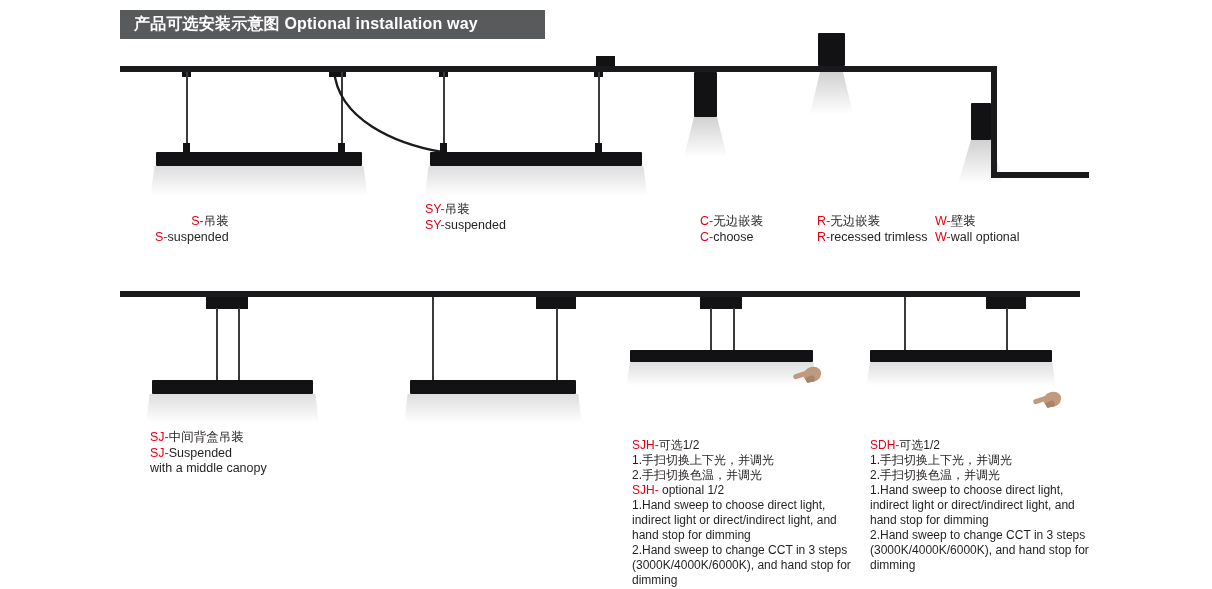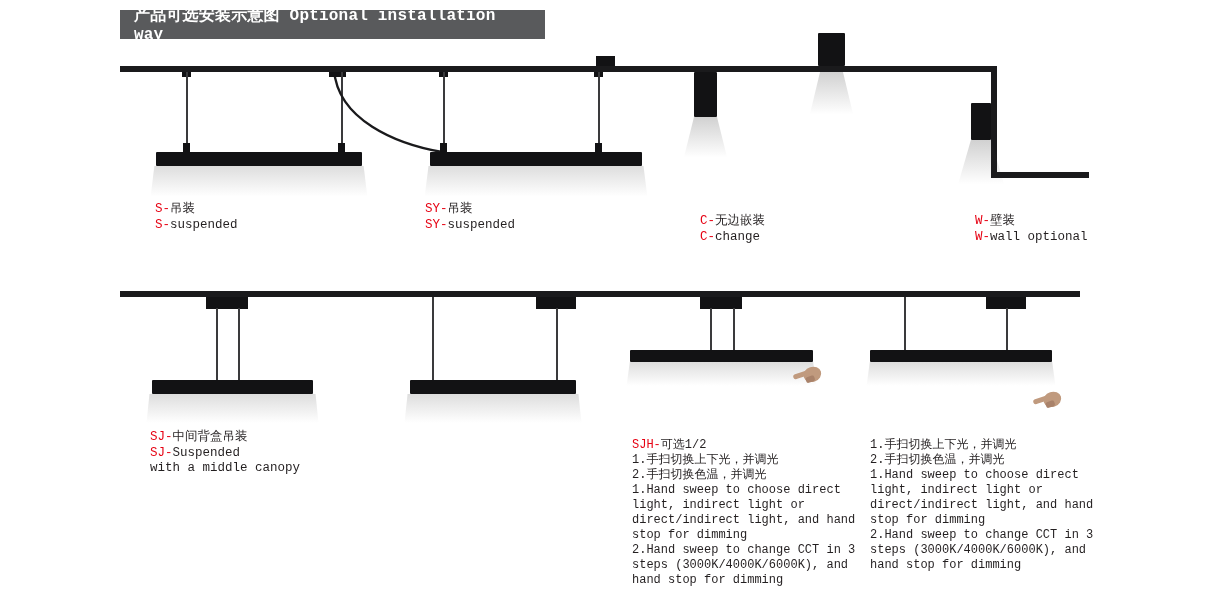--- a/index.html
+++ b/index.html
@@ -1,18 +1,18 @@
 <!DOCTYPE html>
 <html><head>
 <meta charset="utf-8">
 <style>
   * { margin:0; padding:0; box-sizing:border-box; }
   html,body { background:#ffffff; }
   body { font-family:"Liberation Sans","DejaVu Sans",sans-serif; color:#231f20; }
-  .canvas { position:relative; width:1212px; height:589px; background:#ffffff; overflow:hidden;font-family:Liberation Mono, monospace; }
+  .canvas { position:relative; width:1212px; height:589px; background:#ffffff; overflow:hidden; }
   .abs { position:absolute; }
   .ink { position:absolute; background:#1a1a1c; }
   .banner { position:absolute; left:120px; top:10px; width:425px; height:29px;
             background:#595a5c; color:#ffffff; font-weight:700; font-size:16px;
             display:flex; align-items:center; padding:0 14px; letter-spacing:.2px; }
   .wire { position:absolute; width:2px; background:#3a3a3c; }
   .bar  { position:absolute; background:#121214; border-radius:1px; }
   .canopy { position:absolute; background:#121214; }
   .mount { position:absolute; background:#121214; }
   .glow { position:absolute;
@@ -62,33 +62,37 @@
 
   <div class="bar" style="left:694px; top:72px; width:23px; height:45px;"></div>
   <div class="beam" style="left:683px; top:117px; width:45px; height:44px; clip-path:polygon(24.5% 0, 75.5% 0, 100% 100%, 0 100%);"></div>
 
   <div class="bar" style="left:818px; top:33px; width:27px; height:33px;"></div>
   <div class="beam" style="left:809px; top:72px; width:45px; height:46px; clip-path:polygon(24.5% 0, 75.5% 0, 100% 100%, 0 100%);"></div>
 
   <div class="bar" style="left:971px; top:103px; width:20px; height:37px;"></div>
   <div class="beam" style="left:957px; top:140px; width:48px; height:48px; clip-path:polygon(29% 0, 71% 0, 100% 100%, 0 100%);"></div>
 
-  <div class="lbl" style="left:155px; top:202px;">
+  <div class="lbl" style="left:155px; top:214px;text-align:right;">
     <div><span class="red">S-</span><span>吊装</span></div>
     <div><span class="red">S-</span><span>suspended</span></div>
   </div>
   <div class="lbl" style="left:425px; top:202px;">
     <div><span class="red">SY-</span><span>吊装</span></div>
     <div><span class="red">SY-</span><span>suspended</span></div>
   </div>
   <div class="lbl" style="left:700px; top:214px;">
     <div><span class="red">C-</span><span>无边嵌装</span></div>
-    <div><span class="red">C-</span><span>change</span></div>
+    <div><span class="red">C-</span><span>choose</span></div>
   </div>
-  <div class="lbl" style="left:975px; top:214px;">
+  <div class="lbl" style="left:817px; top:214px;">
+    <div><span class="red">R-</span><span>无边嵌装</span></div>
+    <div><span class="red">R-</span><span>recessed trimless</span></div>
+  </div>
+  <div class="lbl" style="left:935px; top:214px;">
     <div><span class="red">W-</span><span>壁装</span></div>
     <div><span class="red">W-</span><span>wall optional</span></div>
   </div>
 
   <div class="ink" style="left:120px; top:291px; width:960px; height:6px;"></div>
 
   <div class="canopy" style="left:206px; top:297px; width:42px; height:12px;"></div>
   <div class="wire" style="left:216px; top:308px; height:73px;"></div>
   <div class="wire" style="left:238px; top:308px; height:73px;"></div>
   <div class="bar" style="left:152px; top:380px; width:161px; height:14px;"></div>
@@ -126,24 +130,26 @@
     <div><span class="red">SJ-</span><span>中间背盒吊装</span></div>
     <div><span class="red">SJ-</span><span>Suspended</span></div>
     <div>with a middle canopy</div>
   </div>
 
 
   <div class="lbl2" style="left:632px; top:430px;">
     <div><span class="red">SJH-</span><span>可选1/2</span></div>
     <div>1.手扫切换上下光，并调光</div>
     <div>2.手扫切换色温，并调光</div>
+    <div><span class="red">SJH-</span><span> optional 1/2</span></div>
     <div>1.Hand sweep to choose direct light, indirect light or direct/indirect light, and hand stop for dimming</div>
     <div>2.Hand sweep to change CCT in 3 steps (3000K/4000K/6000K), and hand stop for dimming</div>
   </div>
 
   <div class="lbl2" style="left:870px; top:430px;">
+    <div><span class="red">SDH-</span><span>可选1/2</span></div>
     <div>1.手扫切换上下光，并调光</div>
     <div>2.手扫切换色温，并调光</div>
     <div>1.Hand sweep to choose direct light, indirect light or direct/indirect light, and hand stop for dimming</div>
     <div>2.Hand sweep to change CCT in 3 steps (3000K/4000K/6000K), and hand stop for dimming</div>
   </div>
 
 </div>
 
 </body></html>

